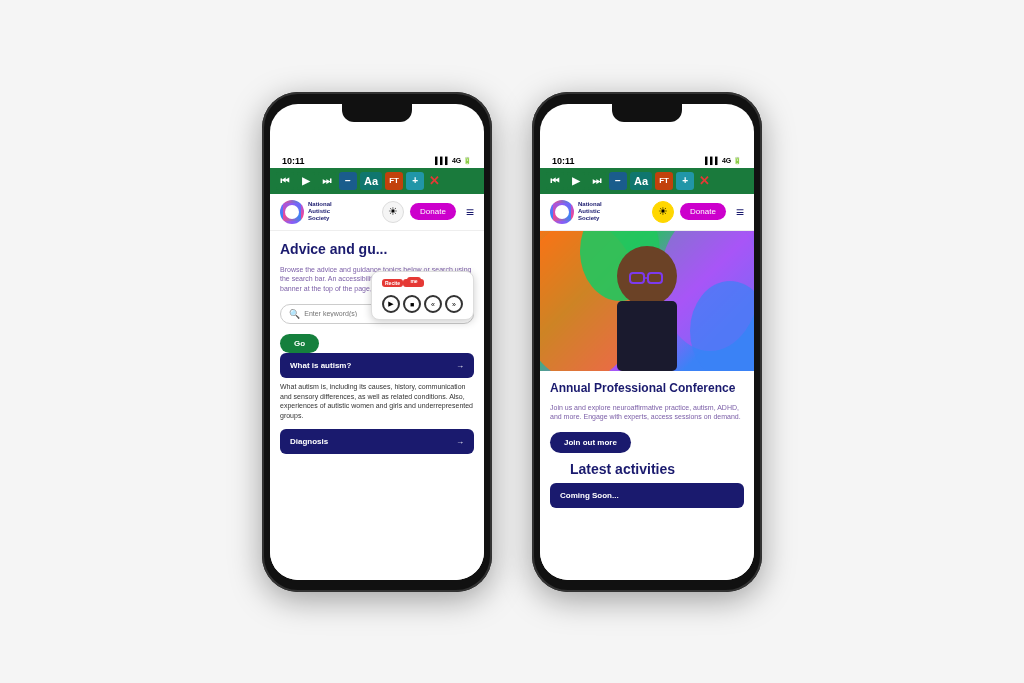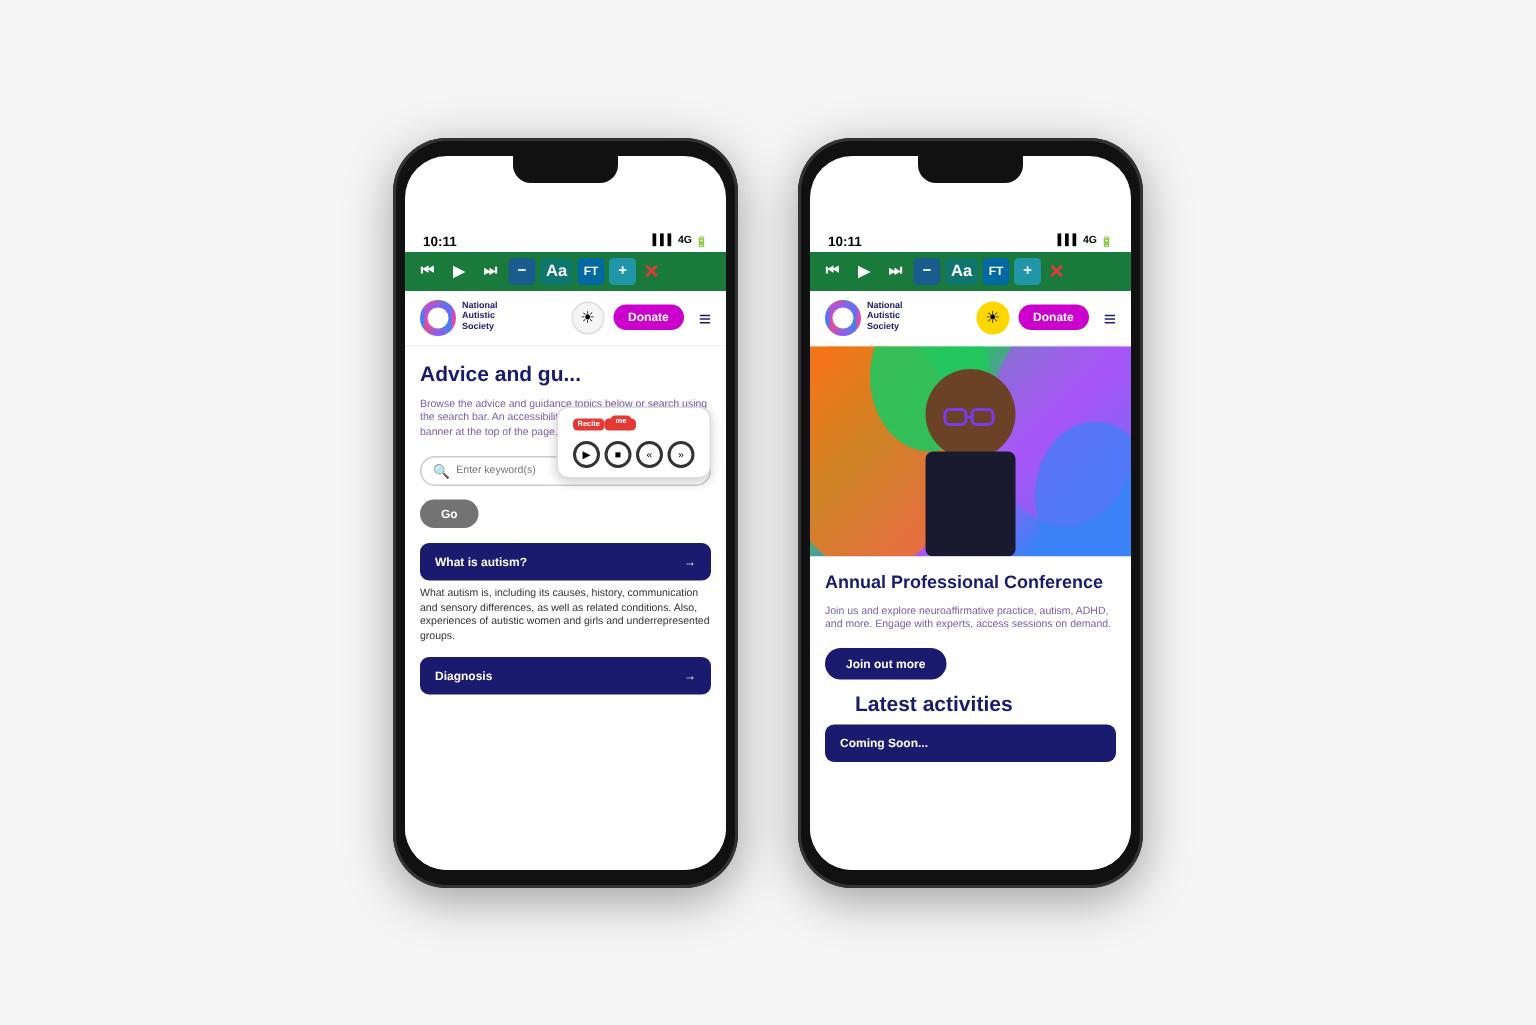--- a/index.html
+++ b/index.html
@@ -83,21 +83,21 @@
       border-radius: 3px;
       cursor: pointer;
       font-weight: bold;
       min-width: 18px;
       height: 18px;
       display: flex;
       align-items: center;
       justify-content: center;
     }
     .acc-btn.aa { background: #0f766e; font-size: 11px; }
-    .acc-btn.ft { background: #0369a1; font-size: 8px; }
+    .acc-btn.ft { background: #c2410c; font-size: 8px; }
     .acc-btn.plus { background: #2196a8; }
     .acc-btn.minus { background: #1a5c8c; }
     .acc-close { color: #e53935; font-size: 13px; margin-left: 2px; font-weight: bold; }
 
     
     .nav-header {
       background: #fff;
       display: flex;
       align-items: center;
       padding: 6px 10px;
@@ -144,21 +144,21 @@
       font-size: 11px;
       cursor: pointer;
     }
     .donate-btn {
       background: #cc00cc;
       color: white;
       border: none;
       border-radius: 14px;
       padding: 4px 10px;
       font-size: 8px;
-      font-weight: bold;
+      font-weight: normal;
       cursor: pointer;
     }
     .hamburger {
       font-size: 14px;
       color: #1a1a6e;
       cursor: pointer;
       margin-left: 4px;
     }
 
     
@@ -195,29 +195,28 @@
     .search-bar input {
       border: none;
       outline: none;
       font-size: 7px;
       color: #999;
       width: 100%;
       margin-left: 4px;
     }
 
     .go-btn {
-      background: #737373;
+      background: #15803d;
       color: white;
       border: none;
       border-radius: 12px;
       padding: 5px 14px;
       font-size: 8px;
       font-weight: bold;
       cursor: pointer;
-      margin-bottom: 10px;
     }
 
     
     .category-item {
       background: #1a1a6e;
       color: white;
       border-radius: 6px;
       padding: 8px 10px;
       margin-bottom: 2px;
       font-size: 8px;

